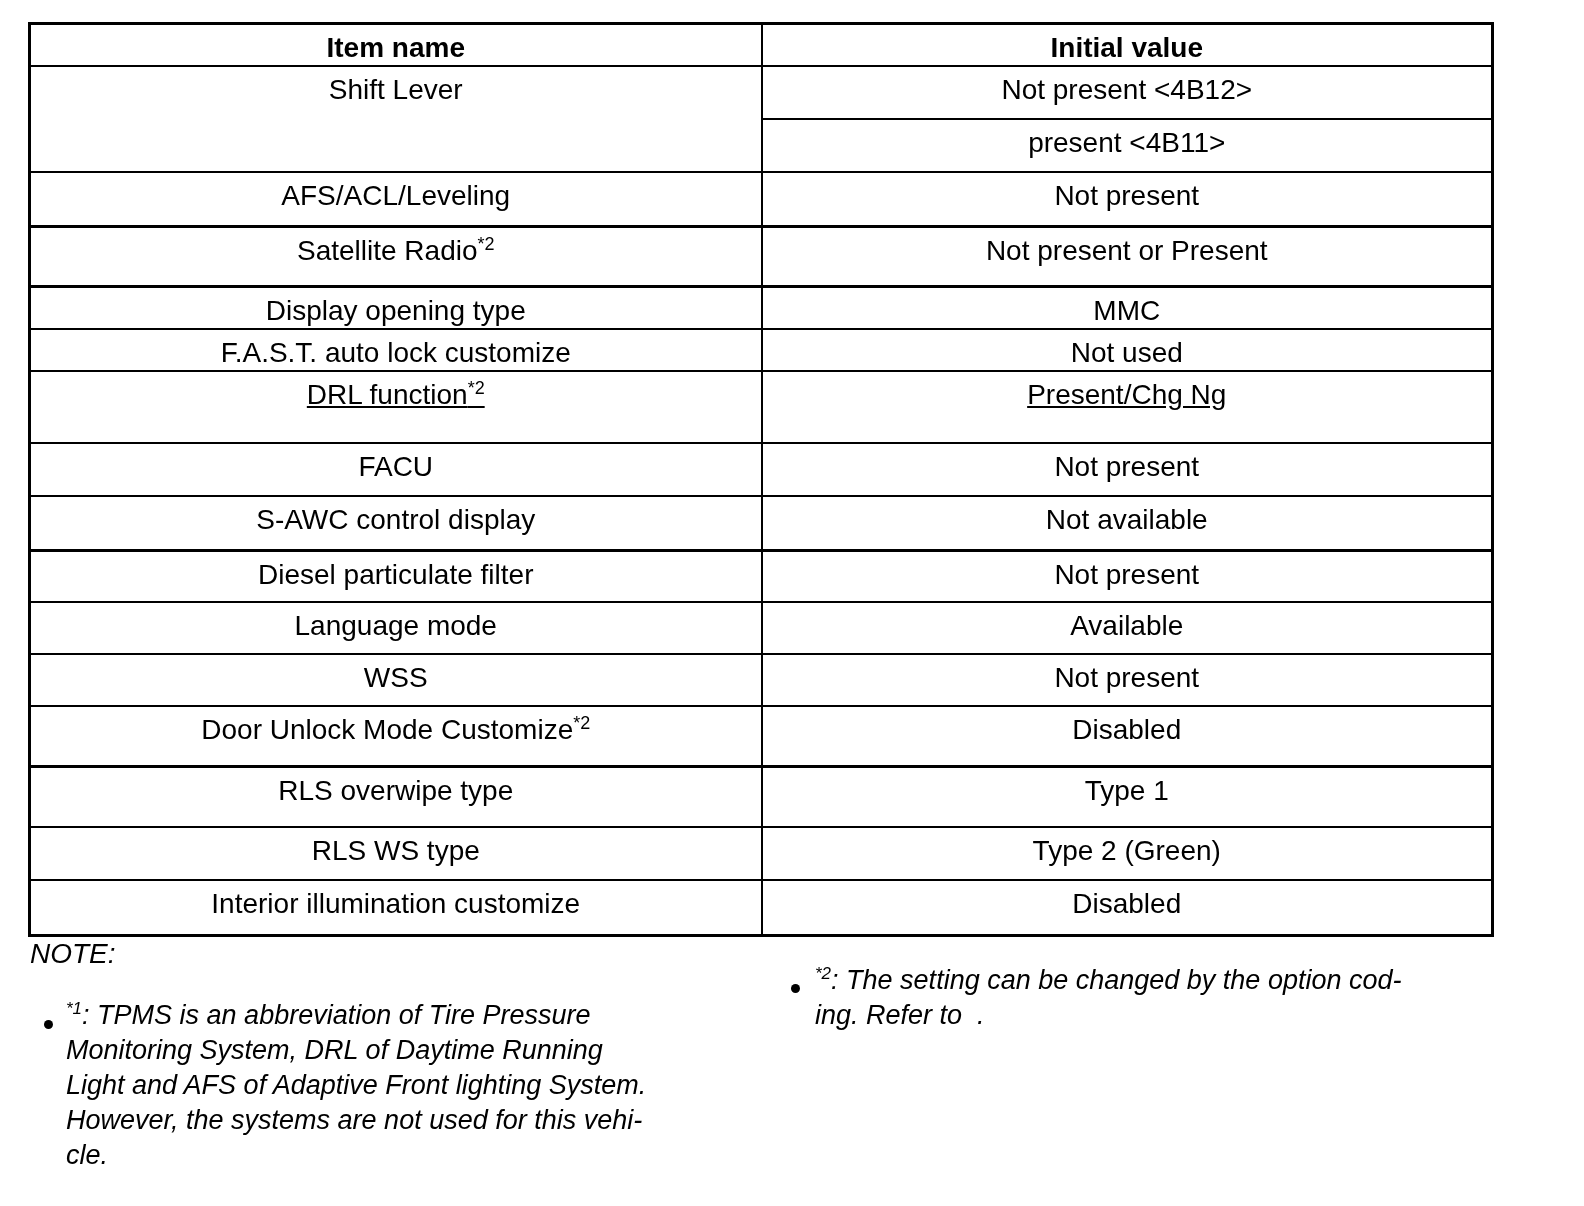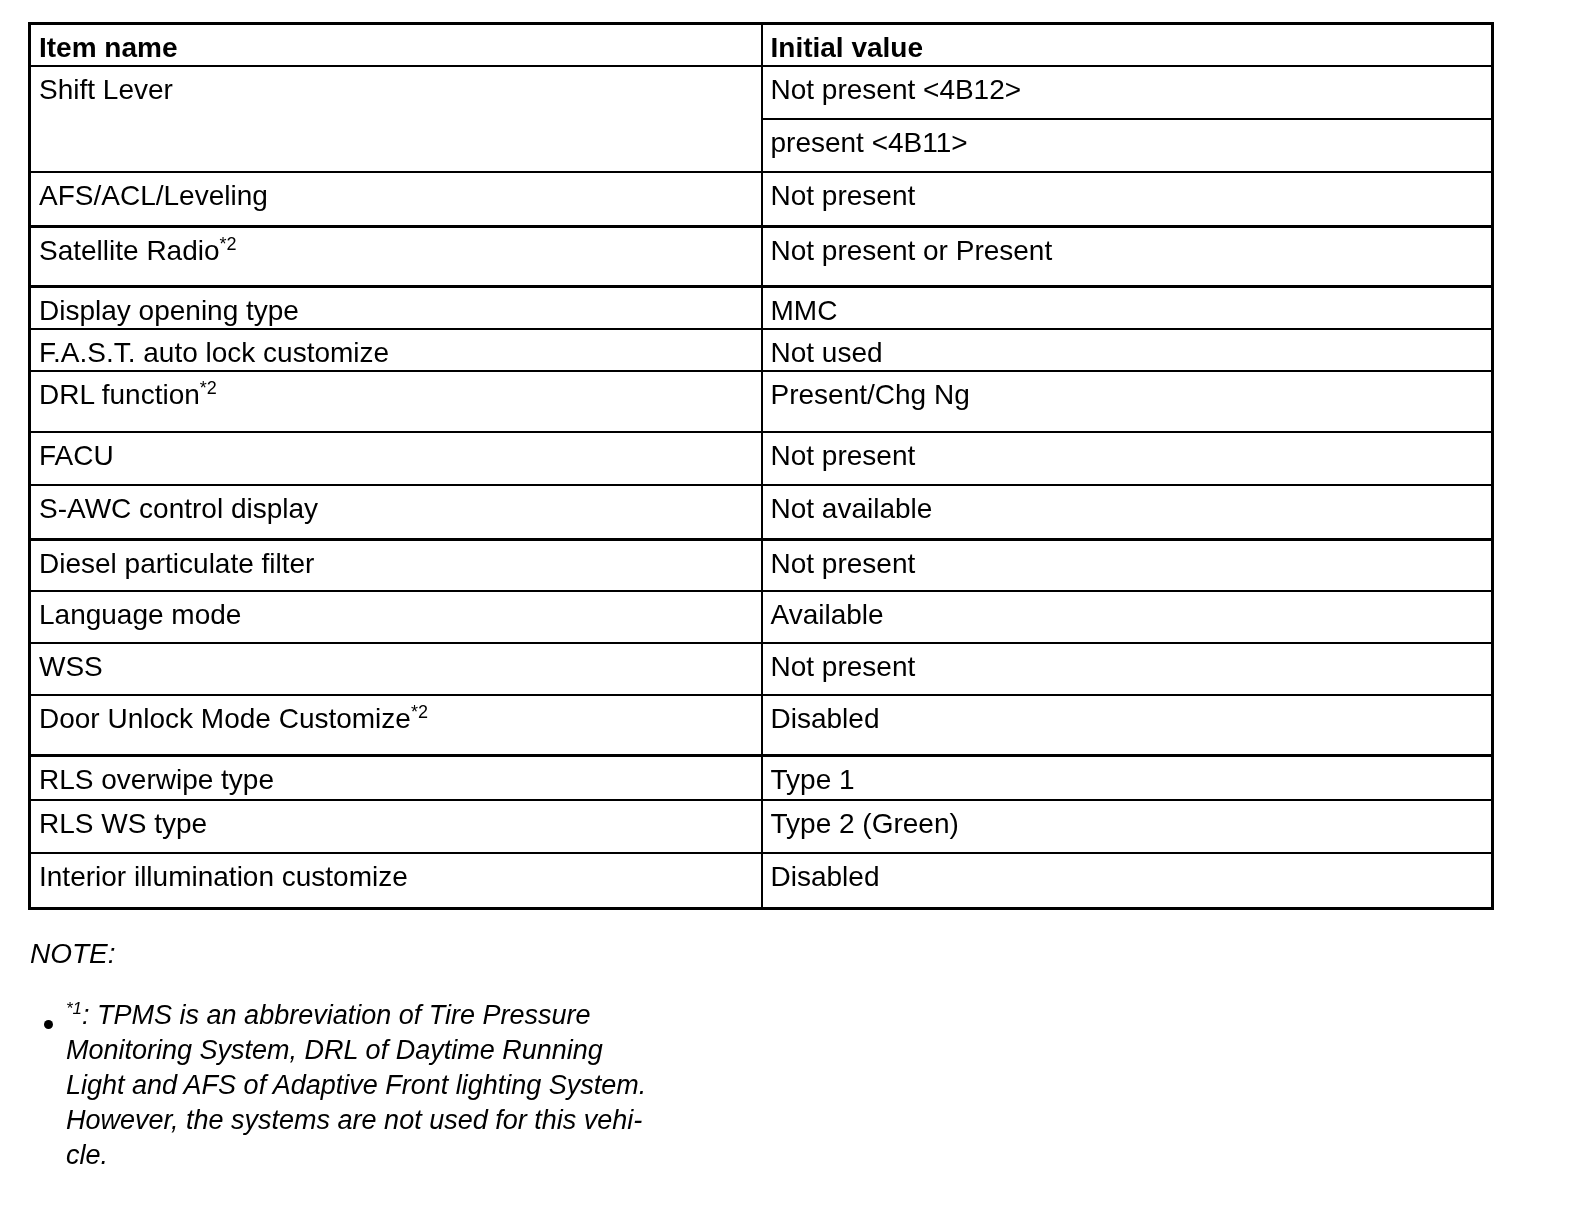--- a/index.html
+++ b/index.html
@@ -29,21 +29,21 @@
     width: 1463px;
     border-collapse: collapse;
     table-layout: fixed;
     border: 3px solid #000;
   }
   .coding-table col.col-item  { width: 732px; }
   .coding-table col.col-value { width: 731px; }
   .coding-table th, .coding-table td {
     border: 2px solid #000;
     vertical-align: top;
-    text-align: left;
+    text-align: center;
     padding: 5px 8px 0 8px;
     font-size: 28px;
     line-height: 35px;
     overflow: hidden;
     font-weight: normal;
   }
   .coding-table th { font-weight: bold; }
   .coding-table tr.group-end > td { border-bottom-width: 3px; }
   .coding-table sup {
     font-size: 18px;
@@ -120,21 +120,21 @@
           <td class="value-cell"><span>Not present or Present</span></td>
         </tr>
         <tr style="height: 39px;">
           <td class="item-cell"><span>Display opening type</span></td>
           <td class="value-cell"><span>MMC</span></td>
         </tr>
         <tr style="height: 40px;">
           <td class="item-cell"><span>F.A.S.T. auto lock customize</span></td>
           <td class="value-cell"><span>Not used</span></td>
         </tr>
-        <tr style="height: 61px;">
+        <tr style="height: 72px; text-decoration: underline;">
           <td class="item-cell"><span>DRL function</span><sup>*2</sup></td>
           <td class="value-cell"><span>Present/Chg Ng</span></td>
         </tr>
         <tr style="height: 53px;">
           <td class="item-cell"><span>FACU</span></td>
           <td class="value-cell"><span>Not present</span></td>
         </tr>
         <tr class="group-end" style="height: 55px;">
           <td class="item-cell"><span>S-AWC control display</span></td>
           <td class="value-cell"><span>Not available</span></td>
@@ -148,21 +148,21 @@
           <td class="value-cell"><span>Available</span></td>
         </tr>
         <tr style="height: 52px;">
           <td class="item-cell"><span>WSS</span></td>
           <td class="value-cell"><span>Not present</span></td>
         </tr>
         <tr class="group-end" style="height: 61px;">
           <td class="item-cell"><span>Door Unlock Mode Customize</span><sup>*2</sup></td>
           <td class="value-cell"><span>Disabled</span></td>
         </tr>
-        <tr style="height: 44px;">
+        <tr style="height: 60px;">
           <td class="item-cell"><span>RLS overwipe type</span></td>
           <td class="value-cell"><span>Type 1</span></td>
         </tr>
         <tr style="height: 53px;">
           <td class="item-cell"><span>RLS WS type</span></td>
           <td class="value-cell"><span>Type 2 (Green)</span></td>
         </tr>
         <tr style="height: 56px;">
           <td class="item-cell"><span>Interior illumination customize</span></td>
           <td class="value-cell"><span>Disabled</span></td>
@@ -174,14 +174,19 @@
 
   <div class="note-item note-item-1">
     <span class="bullet"></span>
     <div class="note-text"><sup>*1</sup><span>: TPMS is an abbreviation of Tire Pressure
 Monitoring System, DRL of Daytime Running
 Light and AFS of Adaptive Front lighting System.
 However, the systems are not used for this vehi-
 cle.</span></div>
   </div>
 
+  <div class="note-item note-item-2">
+    <span class="bullet"></span>
+    <div class="note-text"><sup>*2</sup><span>: The setting can be changed by the option cod-
+ing. Refer to&nbsp;&nbsp;.</span></div>
+  </div>
 
 </div>
 
 </body></html>

